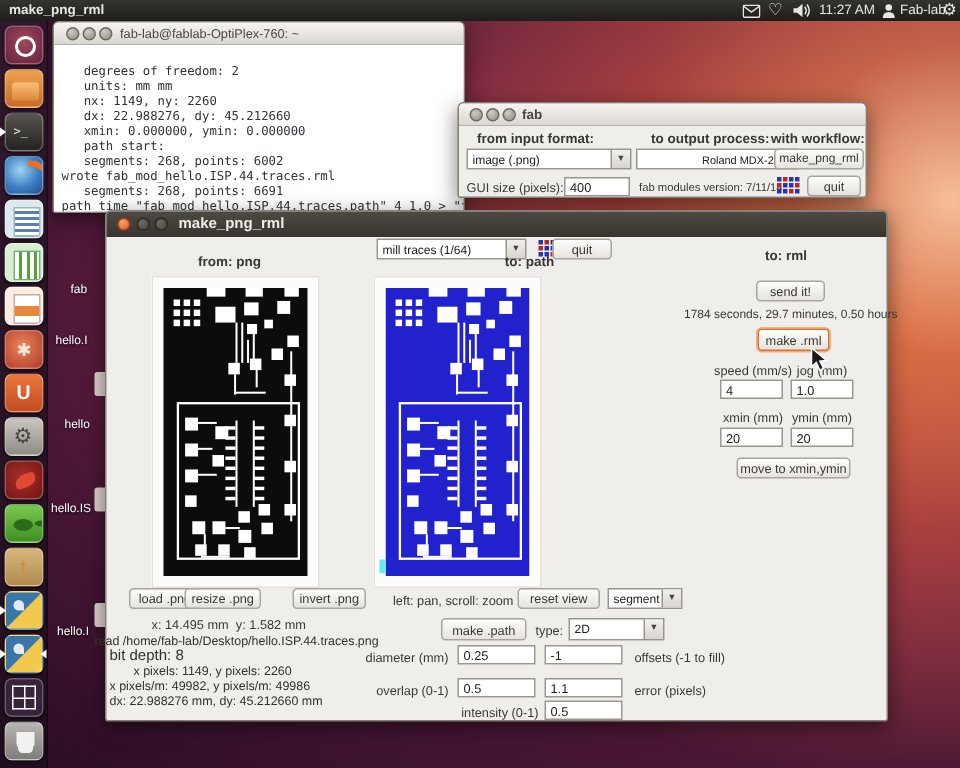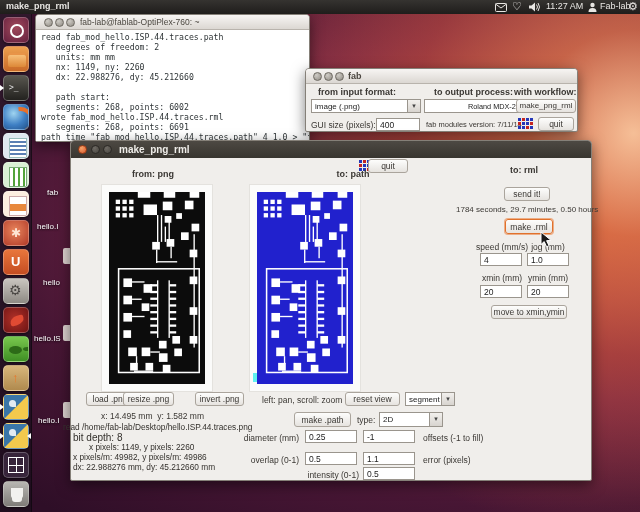--- a/index.html
+++ b/index.html
@@ -123,25 +123,25 @@
   <div class="desk-sliver" style="left:63px; top:402px;"></div>
 
   <div class="window" style="left:35px; top:14px; width:275px; height:128px; z-index:2;">
     <div class="tbar-light">
       <span class="wdot" style="left:8px;"></span>
       <span class="wdot" style="left:19px;"></span>
       <span class="wdot" style="left:30px;"></span>
       <span class="wtitle" style="left:44px; font-weight:normal; font-size:8.5px;">fab-lab@fablab-OptiPlex-760: ~</span>
     </div>
     <div class="term-body">
-      <div class="tline" style="top:2px;">read fab_mod_hello.ISP.44.traces.path</div>
       <div class="tline" style="top:12px;">   degrees of freedom: 2</div>
       <div class="tline" style="top:22px;">   units: mm mm</div>
       <div class="tline" style="top:32px;">   nx: 1149, ny: 2260</div>
       <div class="tline" style="top:42px;">   dx: 22.988276, dy: 45.212660</div>
+      <div class="tline" style="top:52px;">   xmin: 0.000000, ymin: 0.000000</div>
       <div class="tline" style="top:62px;">   path start:</div>
       <div class="tline" style="top:72px;">   segments: 268, points: 6002</div>
       <div class="tline" style="top:82px;">wrote fab_mod_hello.ISP.44.traces.rml</div>
       <div class="tline" style="top:92px;">   segments: 268, points: 6691</div>
       <div class="tline" style="top:102px;">path_time "fab_mod_hello.ISP.44.traces.path" 4 1.0 &gt; "fab_m</div>
 
     </div>
   </div>
 
   <div class="window" style="left:305px; top:68px; width:273px; height:64px; z-index:3;">
@@ -186,20 +186,24 @@
   </div>
 
   <div class="window" style="left:70px; top:140px; width:522px; height:341px; z-index:4;">
     <div class="tbar-dark">
       <span class="wdot close-dark" style="left:7px;"></span>
       <span class="wdot dark" style="left:20px;"></span>
       <span class="wdot dark" style="left:32px;"></span>
       <span class="wtitle" style="left:48px; top:3px; font-size:10px;">make_png_rml</span>
     </div>
 
+    <div class="combo" style="left:180px; top:18px; width:100px;">
+      <span class="cfield">mill traces (1/64)</span>
+      <span class="carrow">▾</span>
+    </div>
     <div class="fablogo" style="left:288px; top:19px;">
       <i style="background:#2436b8"></i>
         <i style="background:#c42420"></i>
         <i style="background:#2436b8"></i>
         <i style="background:#2436b8"></i>
       <i style="background:#c42420"></i>
         <i style="background:#2436b8"></i>
         <i style="background:#2436b8"></i>
         <i style="background:#c42420"></i>
       <i style="background:#2436b8"></i>

